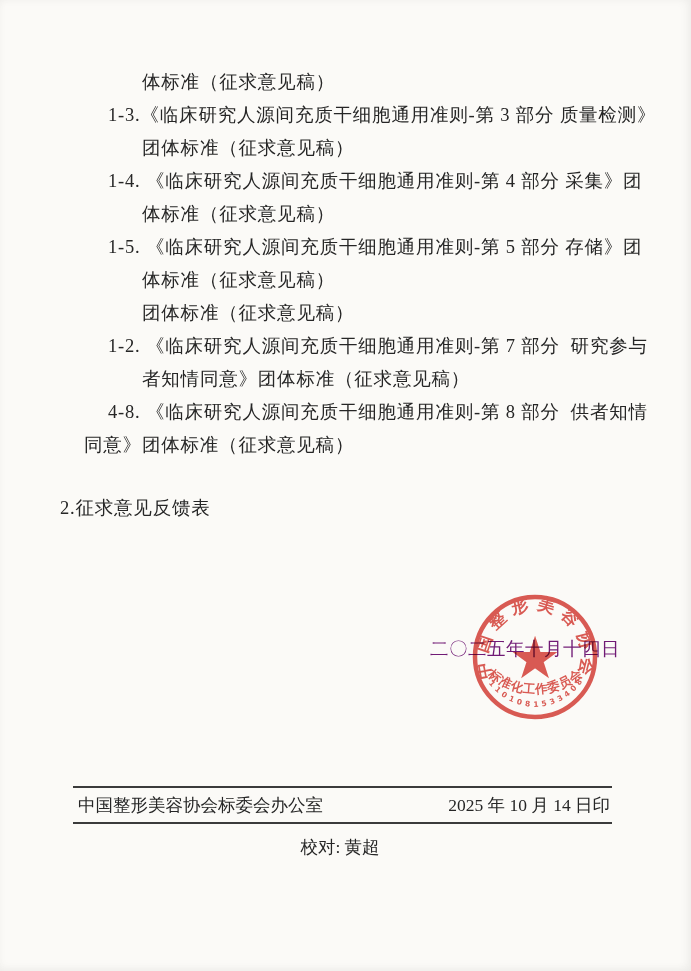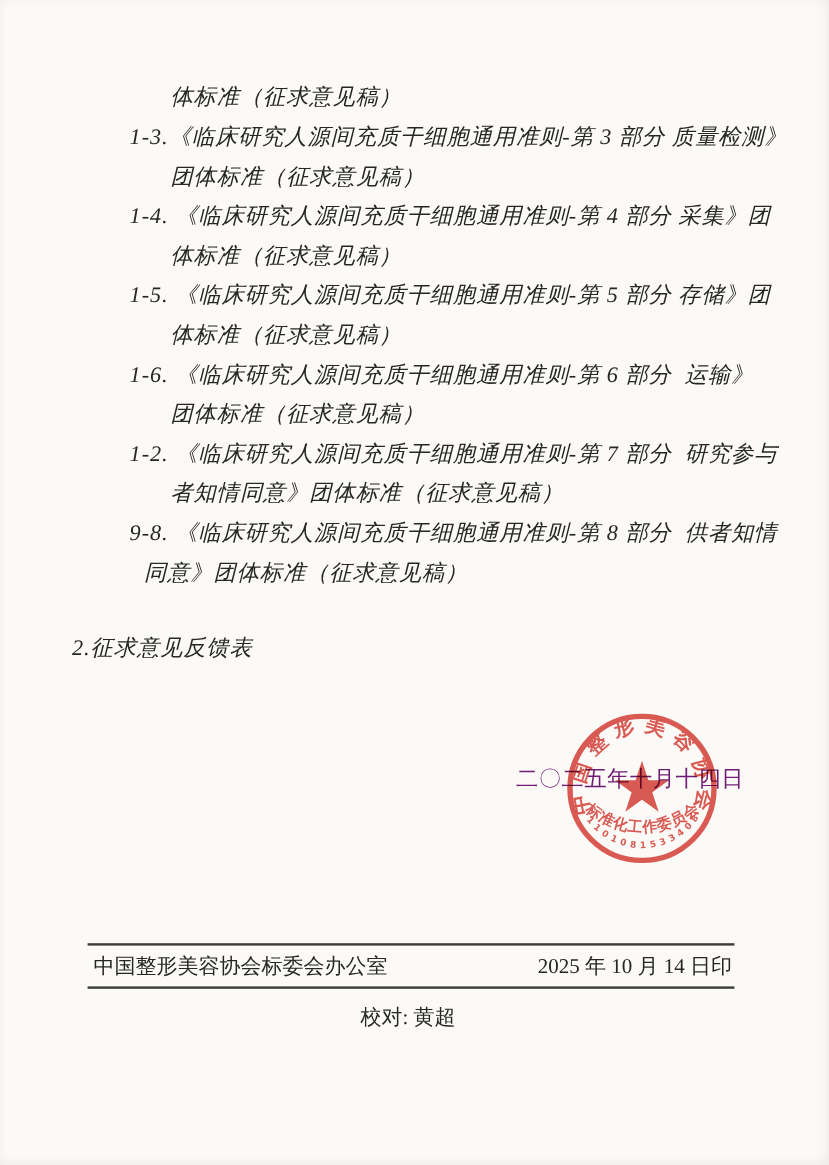--- a/index.html
+++ b/index.html
@@ -2,25 +2,25 @@
 <html><head>
 <meta charset="utf-8">
 <style>
   html,body{margin:0;padding:0;}
   body{
     width:691px;height:971px;position:relative;overflow:hidden;
     background:#fbfaf7;color:#262626;
     font-family:"Liberation Serif","DejaVu Serif",serif;
   }
   .page{position:absolute;inset:0;box-shadow:inset -4px 0 10px rgba(0,0,0,.04), inset 0 -3px 8px rgba(0,0,0,.03);}
-  .doc-lines{position:absolute;top:66px;left:0;width:602px;font-style:italic;}
+  .doc-lines{position:absolute;top:66px;left:0;width:602px;}
   .doc-lines p{margin:0;font-size:18.5px;line-height:33px;letter-spacing:.8px;white-space:pre;}
   p.item{padding-left:108px;}
   p.cont{padding-left:142px;}
-  p.cont2{padding-left:120px;}
+  p.cont2{padding-left:84px;}
   p.feedback{margin-top:30px;padding-left:60px;}
   .date{
     position:absolute;top:636px;left:430px;
     font-size:18.5px;letter-spacing:.5px;white-space:pre;color:#701a75;
   }
   .seal{
     position:absolute;left:464px;top:586px;width:142px;height:142px;
     mix-blend-mode:multiply;opacity:.88;
   }
   .seal text{font-family:"Liberation Serif","DejaVu Serif",serif;font-weight:bold;}
@@ -44,25 +44,24 @@
 <div class="page">
 
   <div class="doc-lines">
     <p class="cont">体标准（征求意见稿）</p>
     <p class="item">1-3.《临床研究人源间充质干细胞通用准则-第 3 部分 质量检测》</p>
     <p class="cont">团体标准（征求意见稿）</p>
     <p class="item">1-4. 《临床研究人源间充质干细胞通用准则-第 4 部分 采集》团</p>
     <p class="cont">体标准（征求意见稿）</p>
     <p class="item">1-5. 《临床研究人源间充质干细胞通用准则-第 5 部分 存储》团</p>
     <p class="cont">体标准（征求意见稿）</p>
-    <p class="item">1-6. 《临床研究人源间充质干细胞通用准则-第 6 部分  运输》</p>
     <p class="cont">团体标准（征求意见稿）</p>
     <p class="item">1-2. 《临床研究人源间充质干细胞通用准则-第 7 部分  研究参与</p>
     <p class="cont">者知情同意》团体标准（征求意见稿）</p>
-    <p class="item">9-8. 《临床研究人源间充质干细胞通用准则-第 8 部分  供者知情</p>
+    <p class="item">4-8. 《临床研究人源间充质干细胞通用准则-第 8 部分  供者知情</p>
     <p class="cont2">同意》团体标准（征求意见稿）</p>
     <p class="feedback">2.征求意见反馈表</p>
   </div>
 
   <div class="date">二〇二五年十月十四日</div>
 
   <svg class="seal" viewBox="0 0 142 142" aria-hidden="true">
     <circle cx="71" cy="71" r="60" fill="none" stroke-width="4.5" stroke="#d8453e"></circle>
     <defs>
       <path id="sealTopArc" d="M 29.5,93 A 47,47 0 1 1 112.5,93" fill="none"></path>

